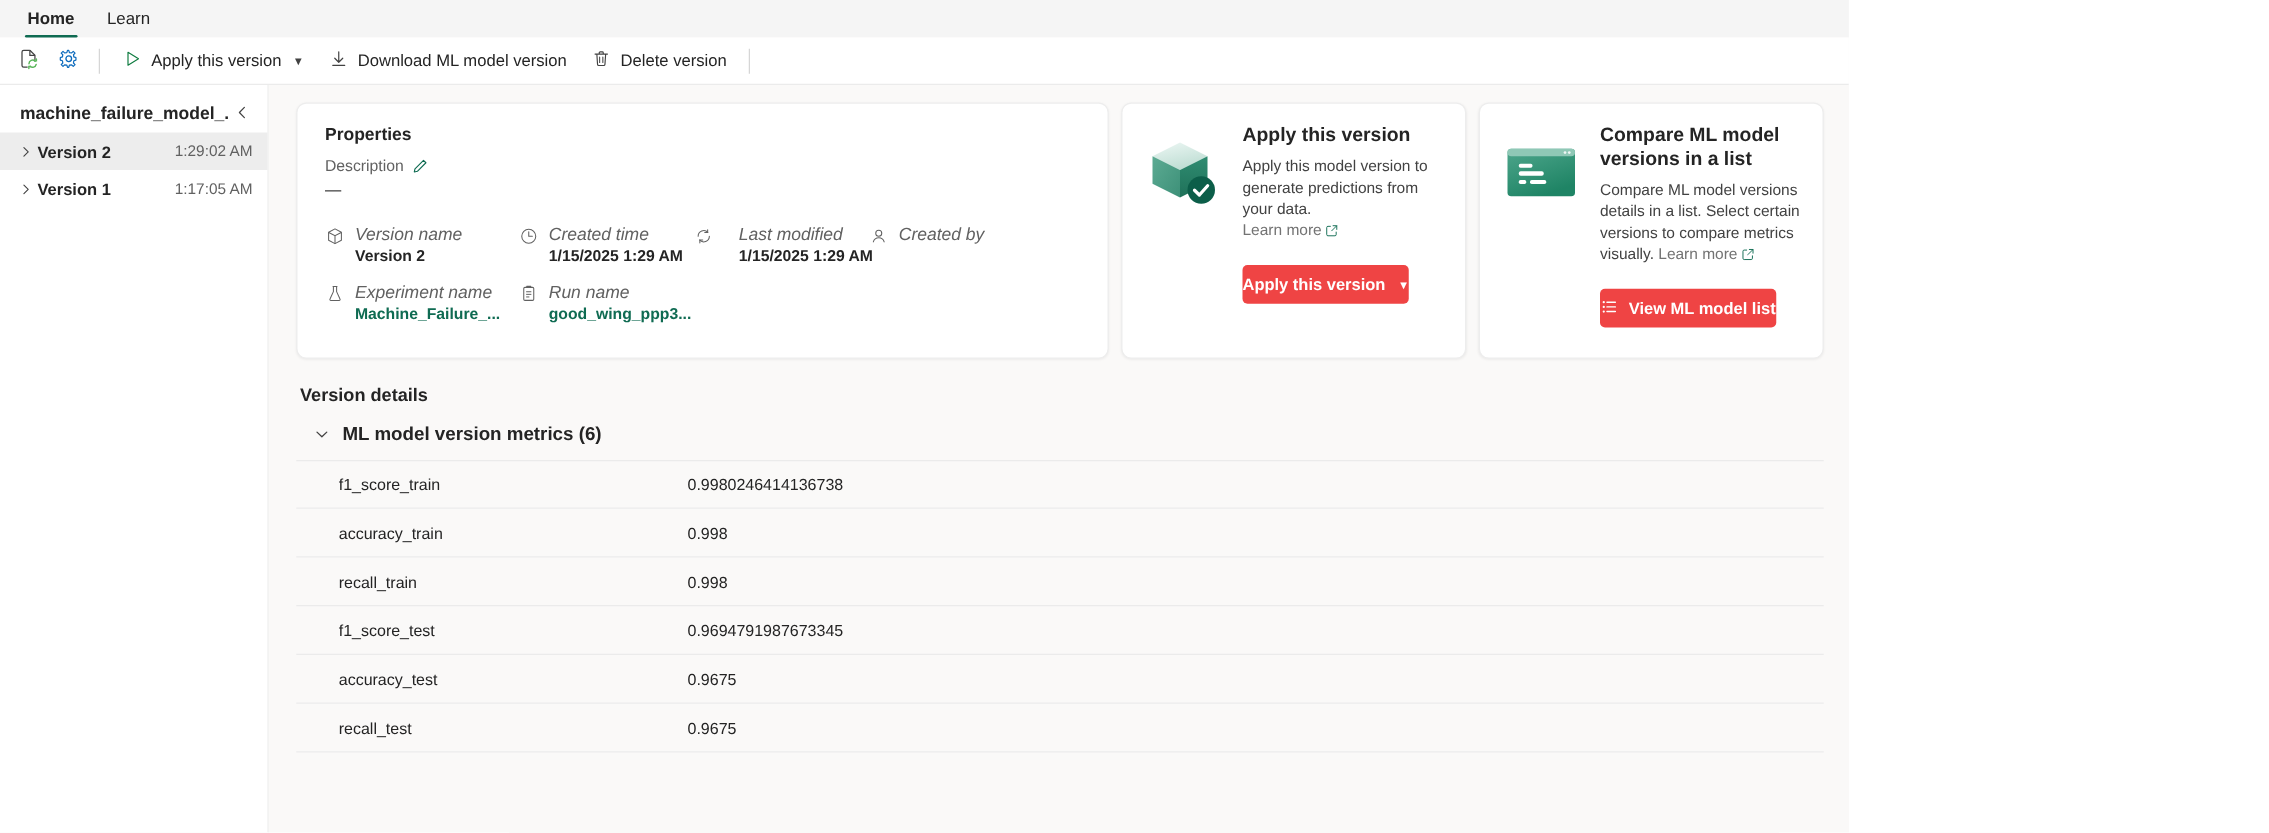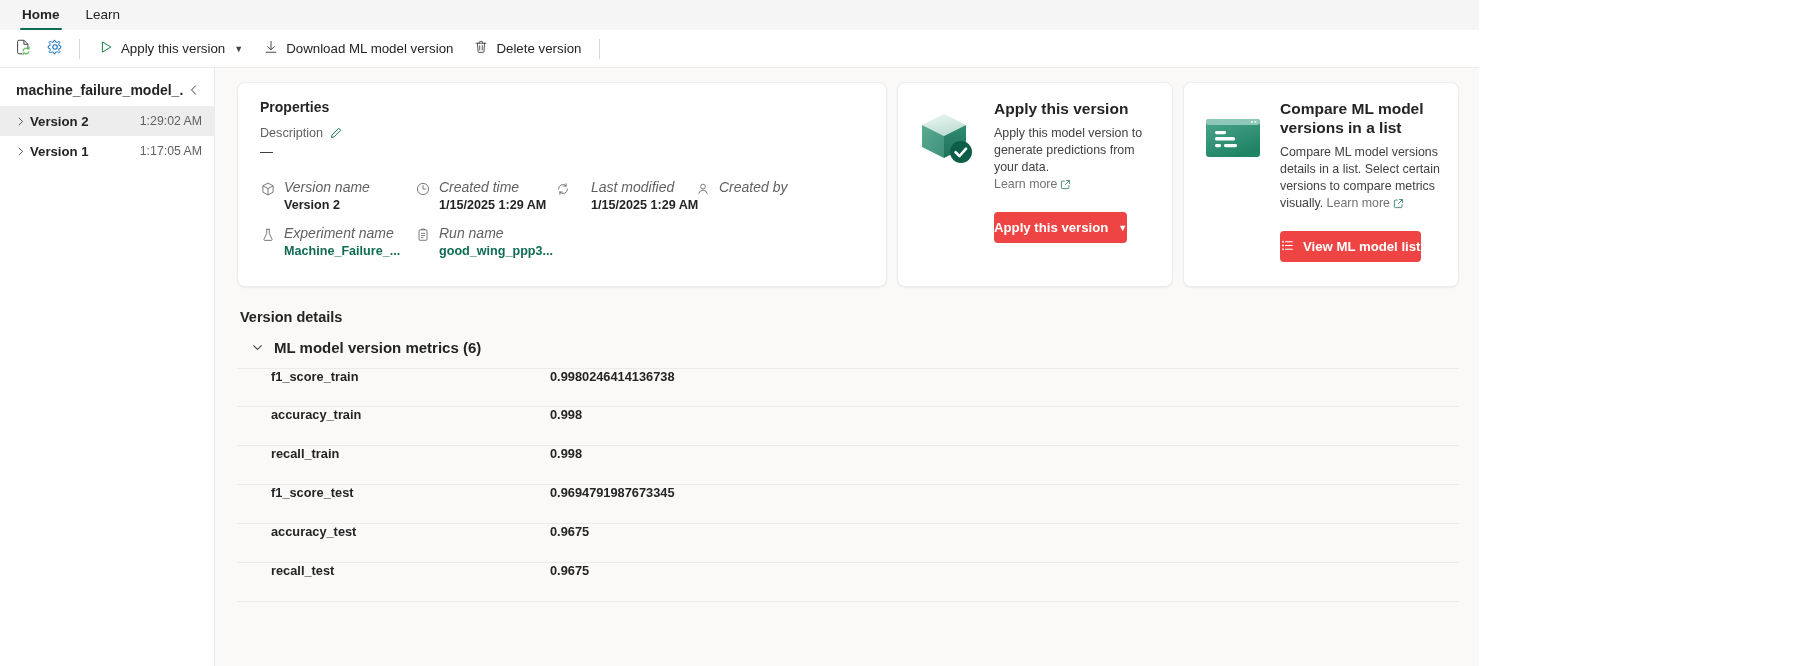--- a/index.html
+++ b/index.html
@@ -190,26 +190,25 @@
   .vd-group {
     display: flex; align-items: center; gap: 10px;
     margin: 14px 0 0 14px; cursor: pointer;
   }
   .vd-chev { color: #424242; font-size: 11px; display: flex; align-items: center; }
   .vd-group-label { font-size: 15px; font-weight: 700; color: #242424; }
 
   .metrics { margin-top: 12px; }
   .metric-row {
     display: flex;
-    align-items: flex-start;
+    align-items: center;
     height: 39px;
     border-bottom: 1px solid #ebebeb;
     font-size: 12.8px;
     color: #242424;
-    font-weight: bold;
   }
   .metric-row:first-child { border-top: 1px solid #ebebeb; }
   .metric-key { width: 313px; flex: 0 0 313px; padding-left: 34px; }
   .metric-val { flex: 1; }
 </style>
 </head>
 <body>
 
 <div class="app">
 

